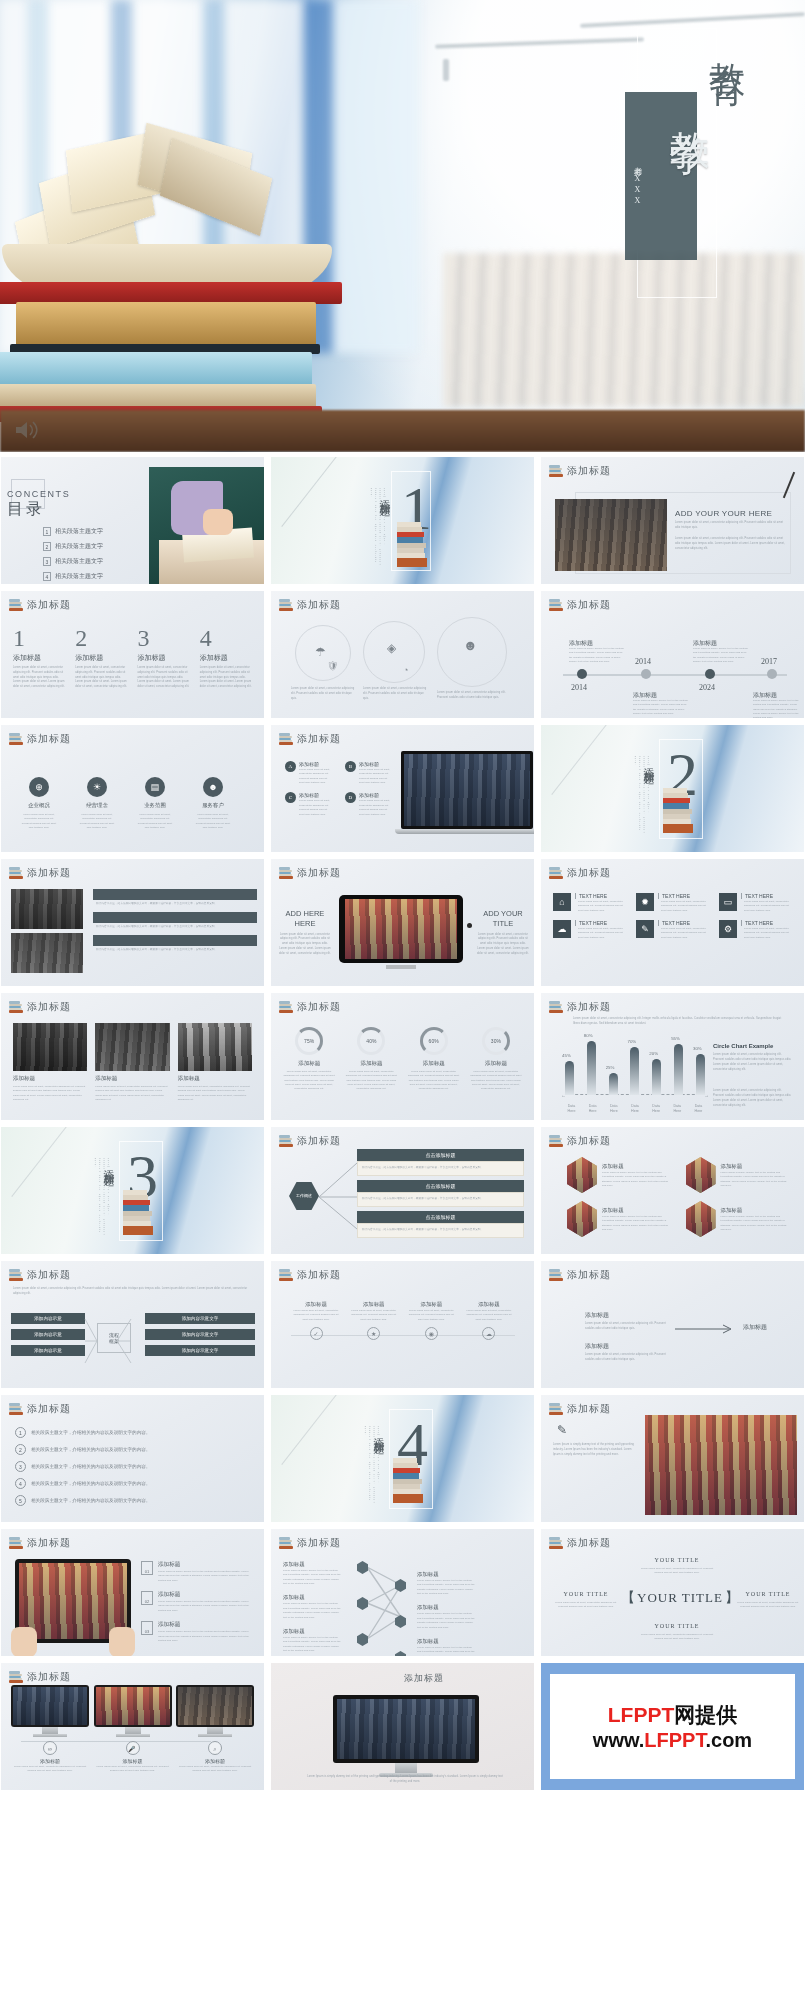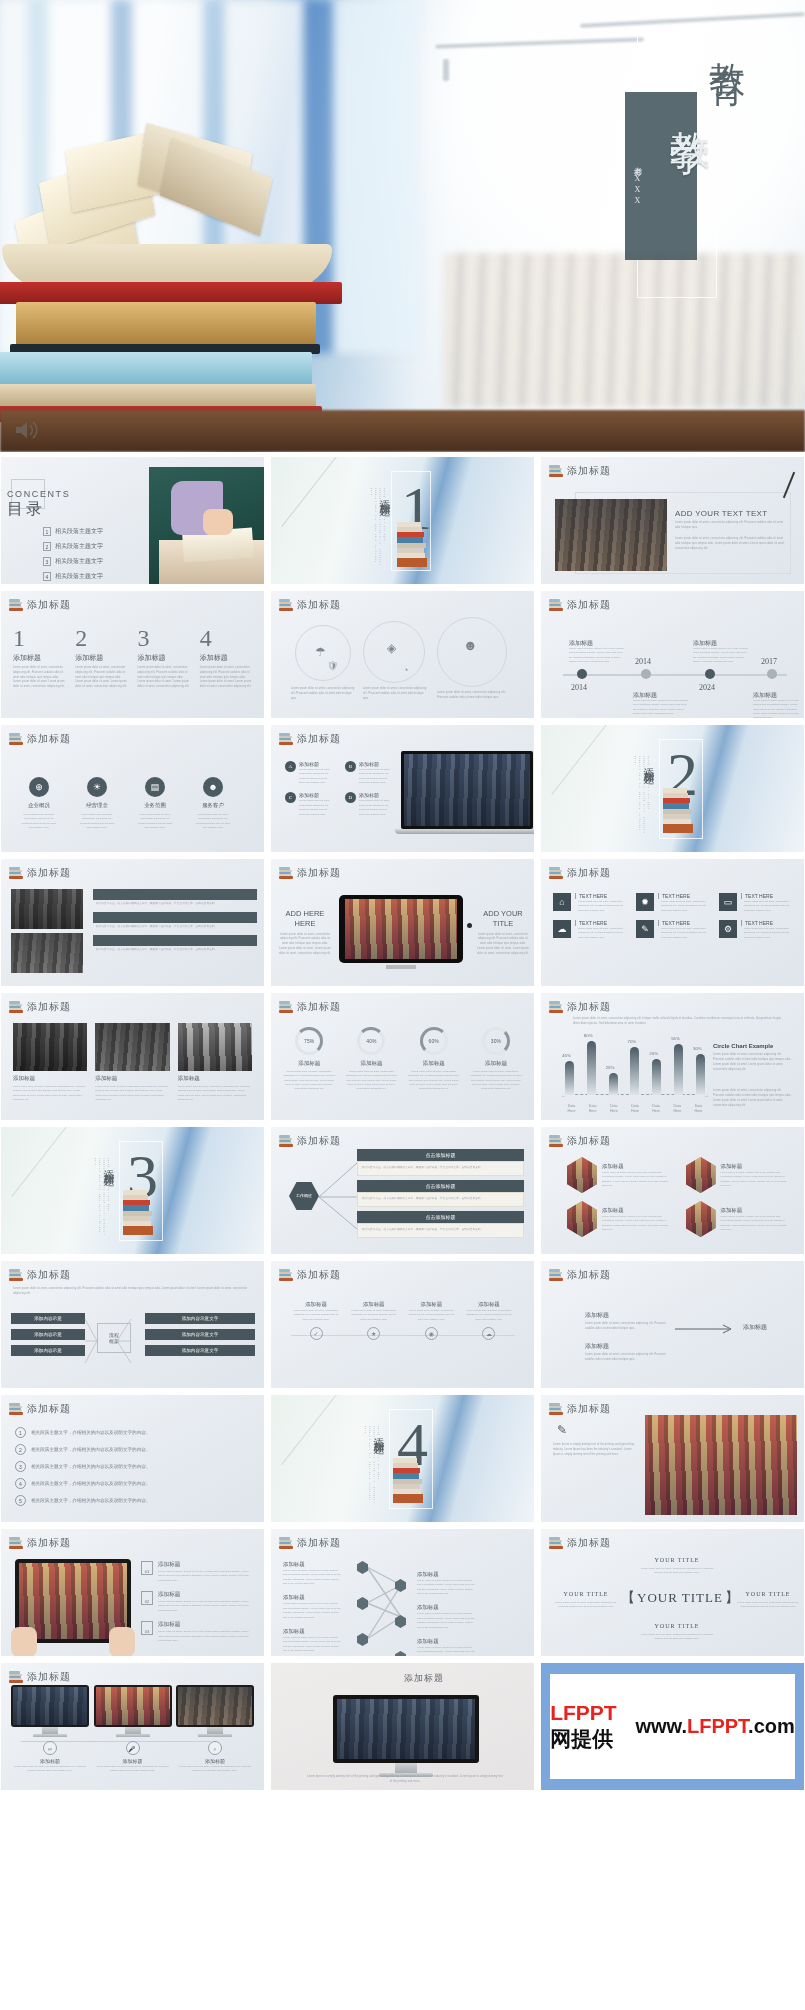--- a/index.html
+++ b/index.html
@@ -124,21 +124,21 @@
     font-family:"Liberation Serif", serif; color:#4d5c63; line-height:.82;
   }
   .vt { writing-mode:vertical-rl; text-orientation:upright; }
   .thinline { background:#c8cfd5; }
   .circ { border-radius:50%; }
   .mon-frame { background:#1b1b1b; border-radius:3px; padding:2px; }
   .mon-stand { background:linear-gradient(180deg,#cfd3d6,#a9aeb2); margin:0 auto; }
 
   
   .wm-cell { background:#7ba7dd; display:flex; align-items:center; justify-content:center; }
-  .wm-inner { background:#fff; width:93%; height:83%; display:flex; flex-direction:row;
+  .wm-inner { background:#fff; width:93%; height:83%; display:flex; flex-direction:column;
               align-items:center; justify-content:center; }
   .wm-1 { font-size:21px; font-weight:bold; letter-spacing:0; }
   .wm-2 { font-size:20px; font-weight:bold; letter-spacing:0; }
   .red { color:#e8231f; }
   .blk { color:#111; }
 </style>
 </head>
 <body>
 
 <div class="page">
@@ -238,21 +238,21 @@
             <i class="b1"></i>
             <i class="b2"></i>
             <i class="b3"></i>
             <i class="b4"></i>
             <i class="b5"></i>
           </span>
         <span class="ttl">添加标题</span>
       </div>
       <div style="position:absolute;left:34px;top:35px;width:216px;height:82px;border:1px solid #d7dce2;"></div>
       <div class="photo cls" style="left:14px;top:42px;width:112px;height:72px;"></div>
-      <div style="position:absolute;left:134px;top:52px;font-family:'Liberation Sans',sans-serif;font-size:8px;color:#4e5860;letter-spacing:.3px;">ADD YOUR TEXT TEXT</div>
+      <div style="position:absolute;left:134px;top:52px;font-family:'Liberation Sans',sans-serif;font-size:8px;color:#4e5860;letter-spacing:.3px;">ADD YOUR YOUR HERE</div>
       <div class="lorem" style="position:absolute;left:134px;top:64px;width:112px;">Lorem ipsum dolor sit amet, consectetur adipiscing elit. Praesent sodales odio sit amet odio tristique quis.</div>
       <div class="lorem" style="position:absolute;left:134px;top:80px;width:112px;">Lorem ipsum dolor sit amet, consectetur adipiscing elit. Praesent sodales odio sit amet odio tristique quis tempus odio. Lorem ipsum dolor sit amet. Lorem ipsum dolor sit amet, consectetur adipiscing elit.</div>
       <div style="position:absolute;right:14px;top:14px;width:2px;height:28px;background:#3a3a3a;transform:rotate(22deg);"></div>
     </div>
 
     <div class="thumb">
       <div class="t-head">
         <span class="bkicon">
             <i class="b1"></i>
             <i class="b2"></i>

